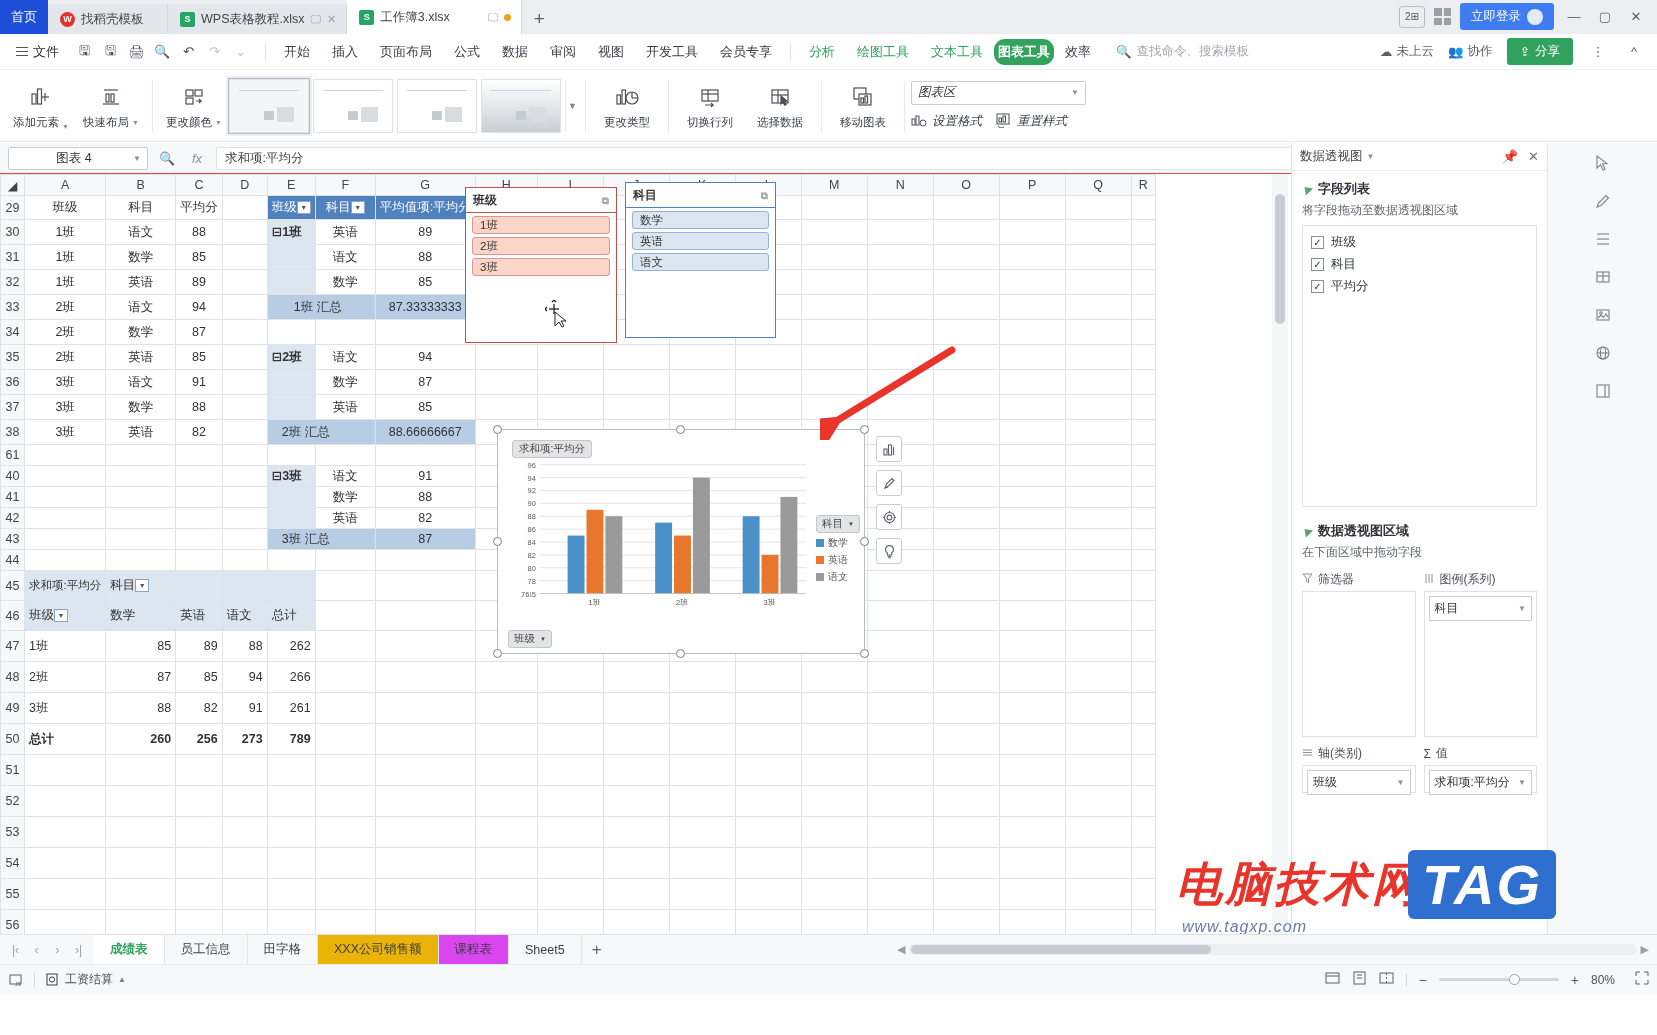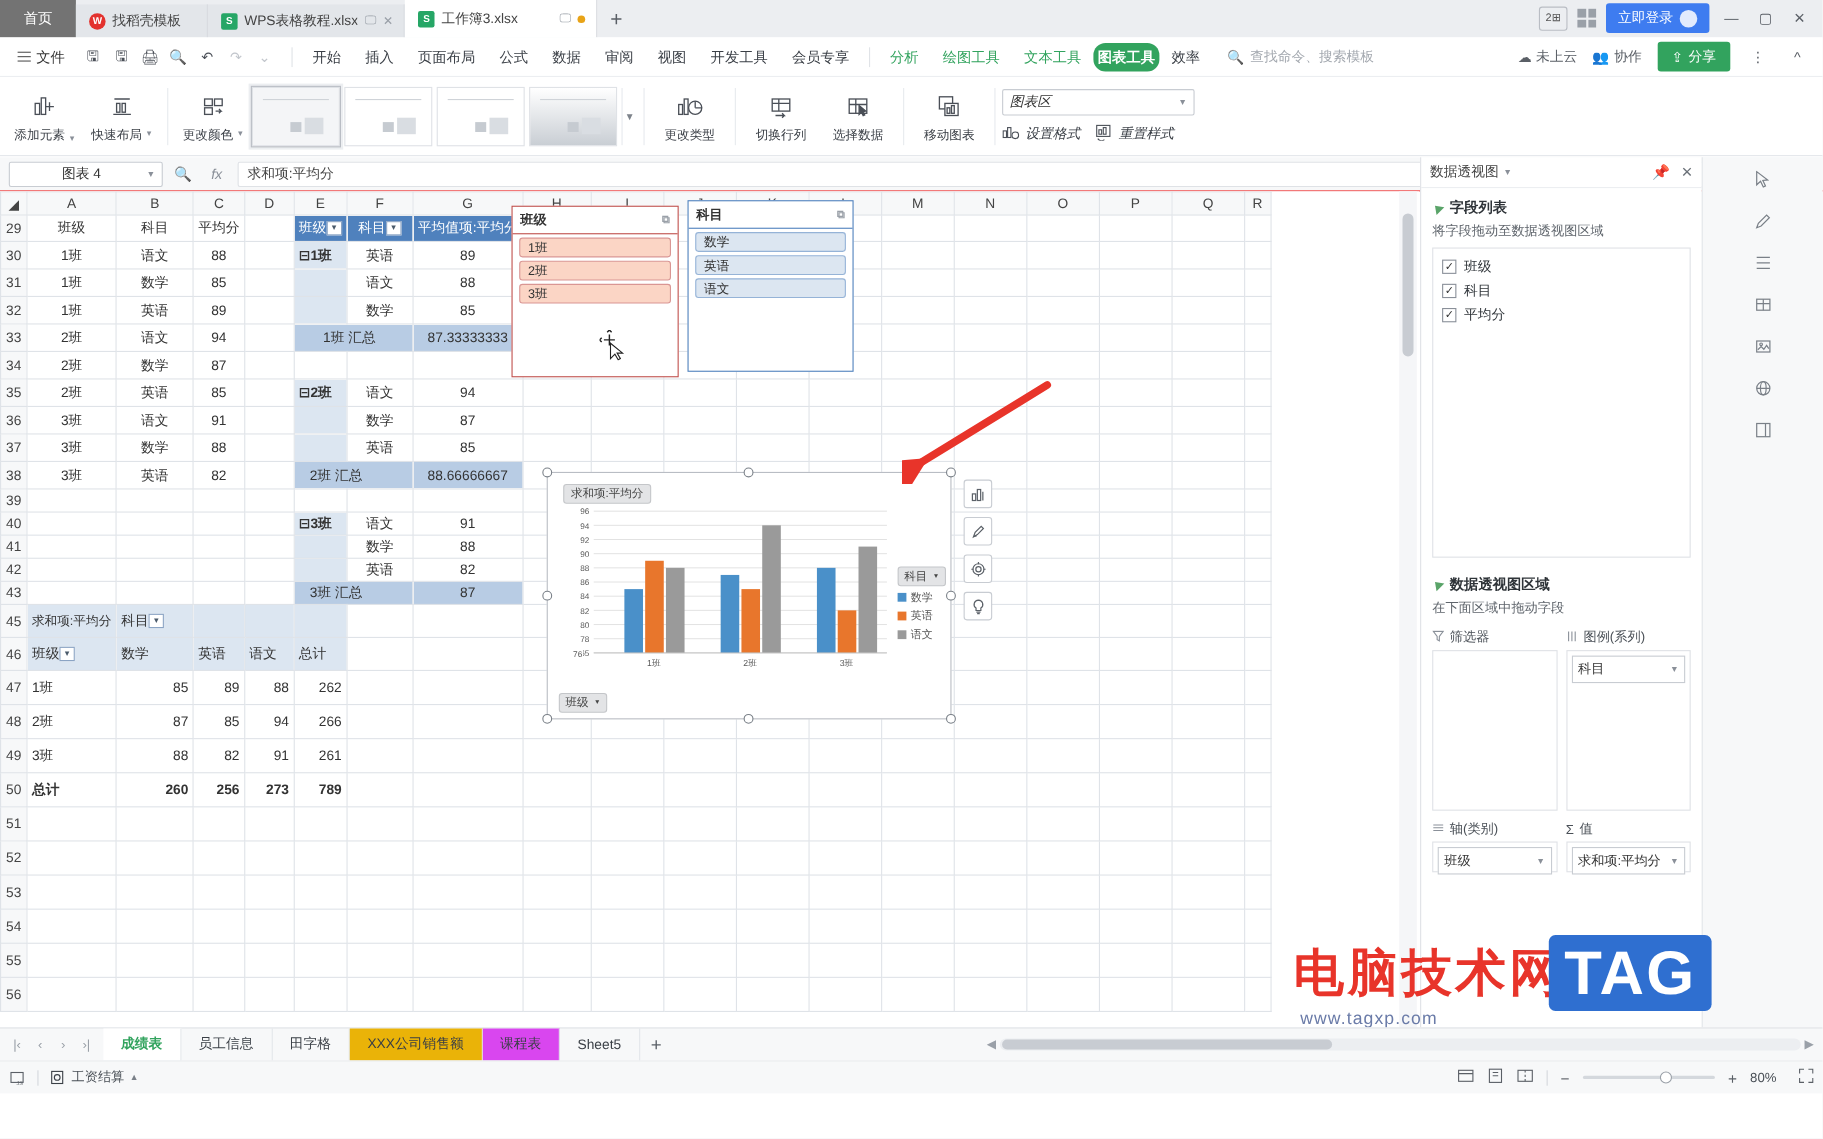--- a/index.html
+++ b/index.html
@@ -4,21 +4,21 @@
 <style>
   * { box-sizing: border-box; margin:0; padding:0; }
   html,body{ width:1657px; height:1035px; overflow:hidden;
     font-family:"Liberation Sans","DejaVu Sans",sans-serif; font-size:12px; color:#333;
     background:#f3f4f6; }
   .app{ position:relative; width:1657px; height:1035px; background:#fff; }
 
   
   .tabbar{ position:absolute; left:0; top:0; width:1657px; height:34px;
      background:#eceef1; display:flex; align-items:flex-end; }
-  .homebtn{ width:69px; height:34px; background:#737373; color:#fff; font-size:13px;
+  .homebtn{ width:48px; height:34px; background:#1d4ed8; color:#fff; font-size:13px;
      display:flex; align-items:center; justify-content:center; }
   .dtab{ height:30px; display:flex; align-items:center; gap:6px; padding:0 10px 0 12px;
      font-size:12.5px; color:#444; background:#e3e6ea; border-right:1px solid #d6d9de;
      position:relative; min-width:120px; }
   .dtab.active{ background:#fff; height:34px; }
   .dtab .ic{ width:15px;height:15px;border-radius:2px;display:flex;align-items:center;
      justify-content:center;color:#fff;font-size:9px;font-weight:bold;}
   .ic.red{background:#e3322e;border-radius:50%;}
   .ic.green{background:#26a666;}
   .dtab .nm{ flex:1; white-space:nowrap; overflow:hidden; }
@@ -196,21 +196,21 @@
      border-top:1px solid #e9ebee;}
   .statusbar .chip{ display:flex;align-items:center;gap:5px;}
   .sb-right{ margin-left:auto; display:flex;align-items:center;gap:12px;}
   .zslider{ width:120px;height:3px;background:#d4d8dd;position:relative;border-radius:2px;}
   .zslider .kn{ position:absolute;left:70px;top:-4px;width:11px;height:11px;border-radius:50%;
      background:#fff;border:1px solid #9aa0a8;}
   .vscroll{ position:absolute; left:1272px; top:174px; width:16px; height:760px; background:#f5f6f8;}
   .vsthumb{ position:absolute;left:3px;top:20px;width:10px;height:130px;background:#c8ccd2;border-radius:5px;}
 
   
-  .wm{ position:absolute; pointer-events:none; }
+  .wm{ position:absolute; pointer-events:none;font-style:italic; }
   .wm-text{ font-size:46px;font-weight:bold;color:#e8342a;letter-spacing:3px;
      font-family:"DejaVu Sans",sans-serif; }
   .wm-url{ font-size:16px;color:#6a7ba8;letter-spacing:1px;}
   .wm-tag{ background:#2f6fd0;color:#fff;font-size:56px;font-weight:bold;padding:2px 14px;
      border-radius:6px;letter-spacing:2px;}
 </style>
 </head>
 <body>
 
 <div class="app">
@@ -723,21 +723,21 @@
         <td></td>
             <td></td>
         <td></td>
             <td></td>
         <td></td>
             <td></td>
         <td></td>
       </tr>
 
       <tr style="height:17px">
-        <td class="rowhdr">39</td>
+        <td class="rowhdr">61</td>
         <td></td>
             <td></td>
         <td></td>
             <td></td>
         <td></td>
             <td></td>
         <td></td>
         <td></td>
             <td></td>
         <td></td>
@@ -831,20 +831,41 @@
             <td></td>
         <td></td>
             <td></td>
         <td></td>
             <td></td>
         <td></td>
             <td></td>
         <td></td>
       </tr>
 
+      <tr style="height:17px">
+        <td class="rowhdr">44</td>
+        <td></td>
+            <td></td>
+        <td></td>
+            <td></td>
+        <td></td>
+            <td></td>
+        <td></td>
+        <td></td>
+            <td></td>
+        <td></td>
+            <td></td>
+        <td></td>
+            <td></td>
+        <td></td>
+            <td></td>
+        <td></td>
+            <td></td>
+        <td></td>
+      </tr>
 
       <tr style="height:30px">
         <td class="rowhdr">45</td>
         <td class="pv2h" style="font-size:11.5px">求和项:平均分</td>
         <td class="pv2h"><span>科目</span><span class="fdrop">▼</span></td>
         <td class="pv2h"></td>
         <td class="pv2h"></td>
         <td class="pv2h"></td>
         <td></td>
             <td></td>

